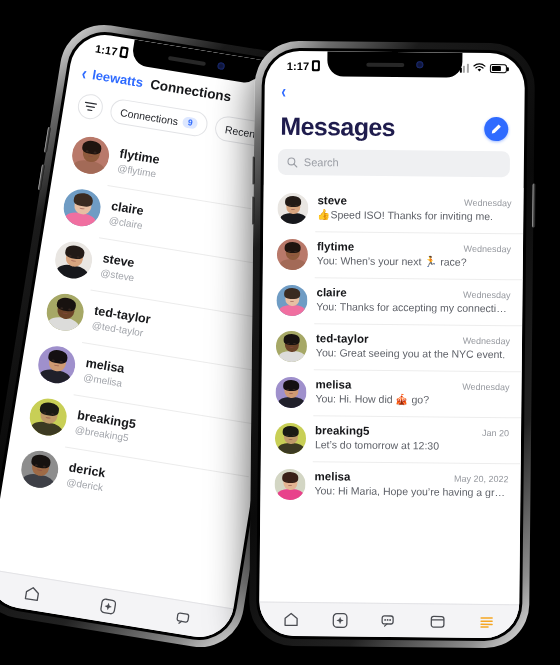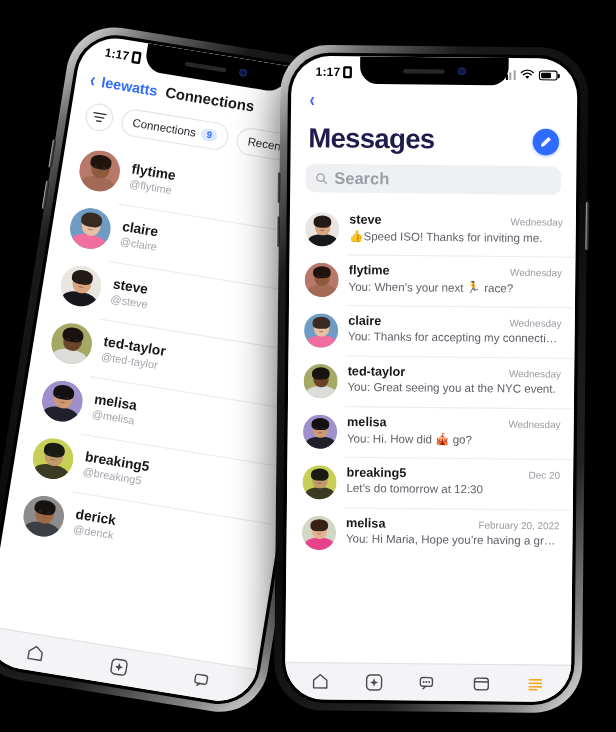--- a/index.html
+++ b/index.html
@@ -87,21 +87,21 @@
   .compose-btn {
     width: 24px; height: 24px; border-radius: 50%;
     background: #2f6bff; display:flex;align-items:center;justify-content:center;
     box-shadow: 0 1px 3px rgba(47,107,255,.45);
   }
   .search-wrap { padding: 0 14px 10px 14px; }
   .search-box {
     height: 26px; border-radius: 8px; background: #eff0f2;
     display: flex; align-items: center; gap: 6px; padding: 0 9px;
   }
-  .search-ph { font-size: 15px; color: #9b9ea5; font-weight: bold; }
+  .search-ph { font-size: 11px; color: #9b9ea5; }
   .msg-list { flex: 1; overflow: hidden; background: #fff; }
   .msg-row { display: flex; gap: 9px; padding: 8px 12px 7px 14px; position: relative; }
   .msg-row + .msg-row:before {
     content:""; position:absolute; left: 52px; right: 0; top: 0; height: 1px; background: #ededed;
   }
   .msg-avatar {
     width: 31px; height: 31px; border-radius: 50%; flex: none;
     overflow: hidden; position: relative;
   }
   .msg-body { flex: 1; min-width: 0; padding-top: 1px; }
@@ -578,42 +578,42 @@
                   <div class="head" style="background:#c09a6a"></div>
                   <div class="hair" style="background:#1a1a14"></div>
                   <div class="eye l"></div>
                   <div class="eye r"></div>
                   <div class="mouth"></div>
                 </div>
               </div>
               <div class="msg-body">
                 <div class="msg-top">
                   <span class="msg-name">breaking5</span>
-                  <span class="msg-date">Dec 20</span>
+                  <span class="msg-date">Jan 20</span>
                 </div>
                 <div class="msg-prev">Let’s do tomorrow at 12:30</div>
               </div>
             </div>
             <div class="msg-row">
               <div class="msg-avatar">
                 <div class="av">
                   <div class="bg" style="background:#d3d6c4"></div>
                   <div class="body" style="background:#e8418b"></div>
                   <div class="hair2" style="background:#3a2118"></div>
                   <div class="head" style="background:#e3b492"></div>
                   <div class="hair" style="background:#3a2118"></div>
                   <div class="eye l"></div>
                   <div class="eye r"></div>
                   <div class="mouth"></div>
                 </div>
               </div>
               <div class="msg-body">
                 <div class="msg-top">
                   <span class="msg-name">melisa</span>
-                  <span class="msg-date">February 20, 2022</span>
+                  <span class="msg-date">May 20, 2022</span>
                 </div>
                 <div class="msg-prev">You: Hi Maria, Hope you’re having a great…</div>
               </div>
             </div>
           </div>
 
         <div class="tabbar">
             <div class="tab">
               <svg width="16" height="15" viewBox="0 0 16 15">
                 <path d="M8 1.5 2 6.4v7h12v-7z" stroke="#4a4c52" stroke-width="1.3" fill="none" stroke-linejoin="round"></path>

